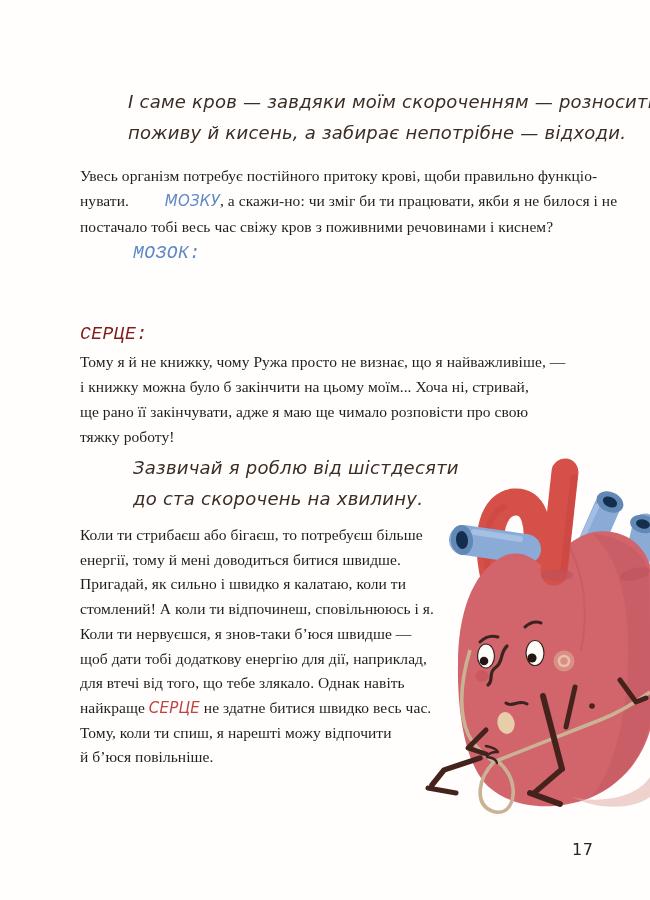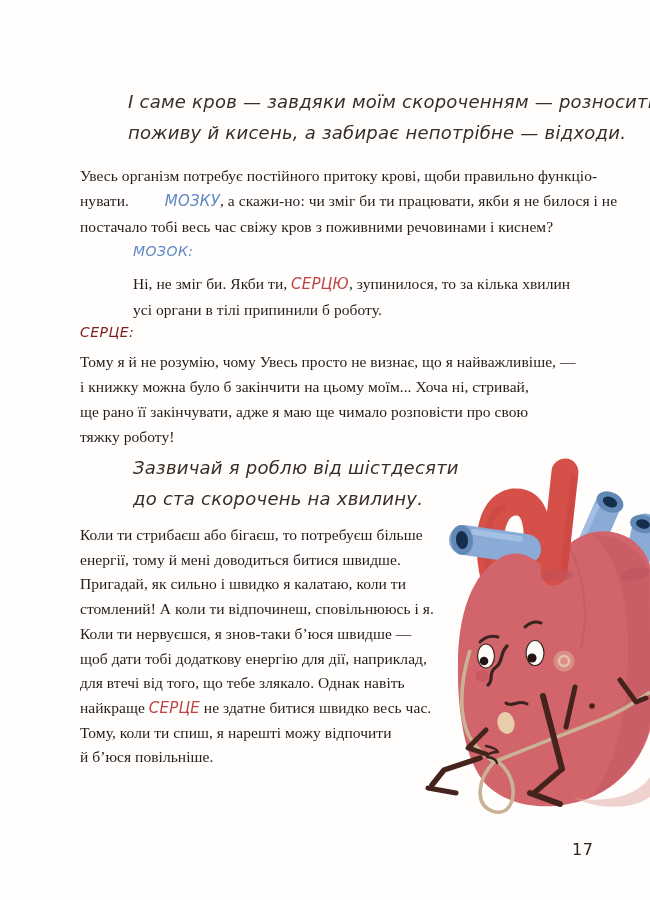--- a/index.html
+++ b/index.html
@@ -7,21 +7,21 @@
     position:relative;width:650px;height:900px;margin:0 auto;
     background:#fffefd;overflow:hidden;
   }
   .abs{position:absolute;}
   .tl{white-space:nowrap;}
   
   .serif{font-family:"Liberation Serif",serif;font-size:15.5px;line-height:25px;color:#221d1b;letter-spacing:.05px;}
   
   .hand{font-family:"DejaVu Sans",sans-serif;font-style:italic;color:#3a2d25;}
   .quote{font-size:18px;line-height:31px;letter-spacing:.25px;}
-  .label{font-size:14px;letter-spacing:.45px;}
+  .label{font-size:18px;letter-spacing:.45px;font-family:Liberation Mono, monospace;}
   .blue{color:#5d88c6;}
   .red{color:#7f1d1d;}
   .seg-blue{font-family:"DejaVu Sans",sans-serif;font-style:italic;color:#5d88c6;letter-spacing:.2px;font-size:15px;margin-left:32px;}
   .seg-red{font-family:"DejaVu Sans",sans-serif;font-style:italic;color:#c04341;letter-spacing:.2px;font-size:15px;}
   .pagenum{font-family:"DejaVu Sans",sans-serif;font-size:16px;color:#2a2420;letter-spacing:.5px;}
   #bodyPara{line-height:24.7px;}
 </style>
 </head>
 <body>
 
@@ -33,29 +33,25 @@
     </div>
 
   <div id="intro" class="abs serif" style="left:80px;top:163px;">
       <div class="tl"><span>Увесь організм потребує постійного притоку крові, щоби правильно функціо-</span></div>
       <div class="tl"><span>нувати. </span><span class="seg-blue">МОЗКУ</span><span>, а скажи-но: чи зміг би ти працювати, якби я не билося і не</span></div>
       <div class="tl"><span>постачало тобі весь час свіжу кров з поживними речовинами і киснем?</span></div>
     </div>
 
   <div id="brainLabel" class="abs hand label blue" style="left:133px;top:243px;">МОЗОК:</div>
 
-  <div id="brainSpeech" class="abs serif" style="left:133px;top:271px;">
-      <div class="tl"><span>Ні, не зміг би. Якби ти, </span><span class="seg-red">СЕРЦЮ</span><span>, зупинилося, то за кілька хвилин</span></div>
-      <div class="tl"><span>усі органи в тілі припинили б роботу.</span></div>
-    </div>
 
   <div id="heartLabel" class="abs hand label red" style="left:80px;top:324px;">СЕРЦЕ:</div>
 
   <div id="heartSpeech" class="abs serif" style="left:80px;top:349px;">
-      <div class="tl"><span>Тому я й не розумію, чому Увесь просто не визнає, що я найважливіше, —</span></div>
+      <div class="tl"><span>Тому я й не книжку, чому Ружа просто не визнає, що я найважливіше, —</span></div>
       <div class="tl"><span>і книжку можна було б закінчити на цьому моїм... Хоча ні, стривай,</span></div>
       <div class="tl"><span>ще рано її закінчувати, адже я маю ще чимало розповісти про свою</span></div>
       <div class="tl"><span>тяжку роботу!</span></div>
     </div>
 
   <div id="quoteMid" class="abs hand quote" style="left:133px;top:452px;">
       <div class="tl"><span>Зазвичай я роблю від шістдесяти</span></div>
       <div class="tl"><span>до ста скорочень на хвилину.</span></div>
     </div>
 

